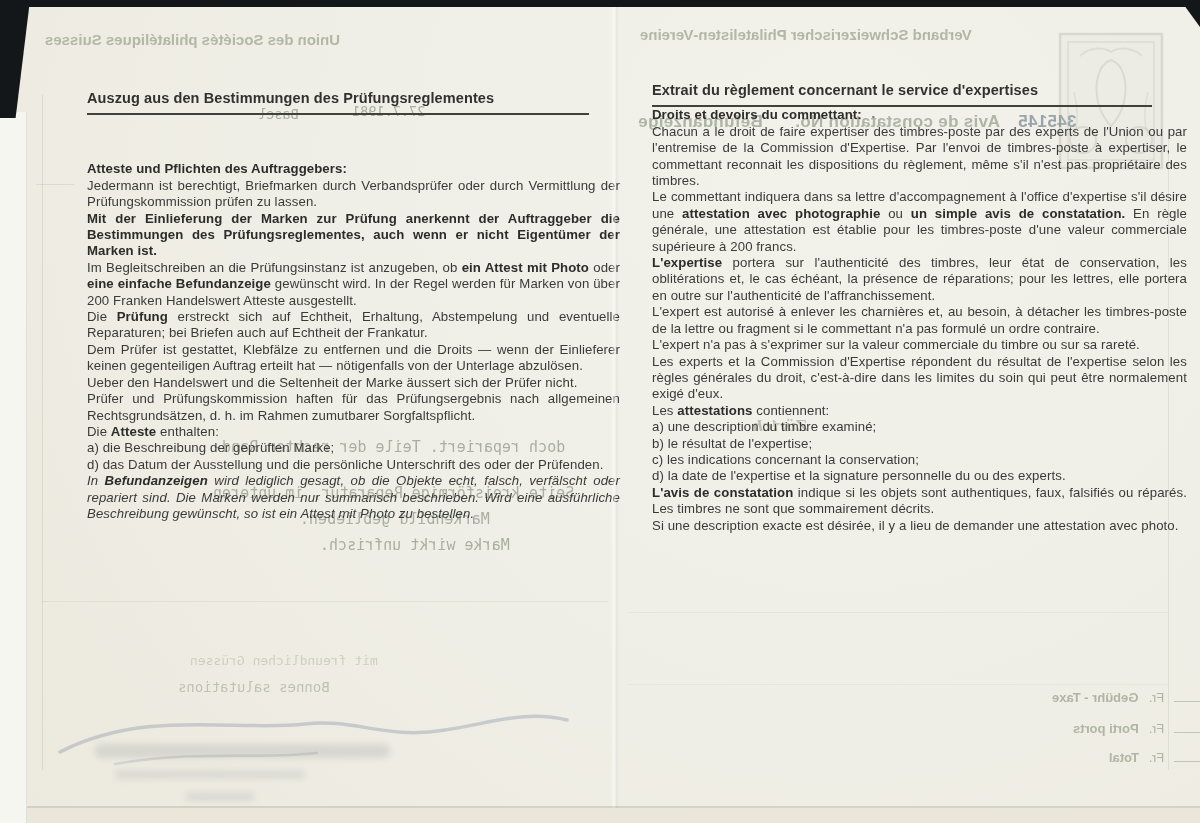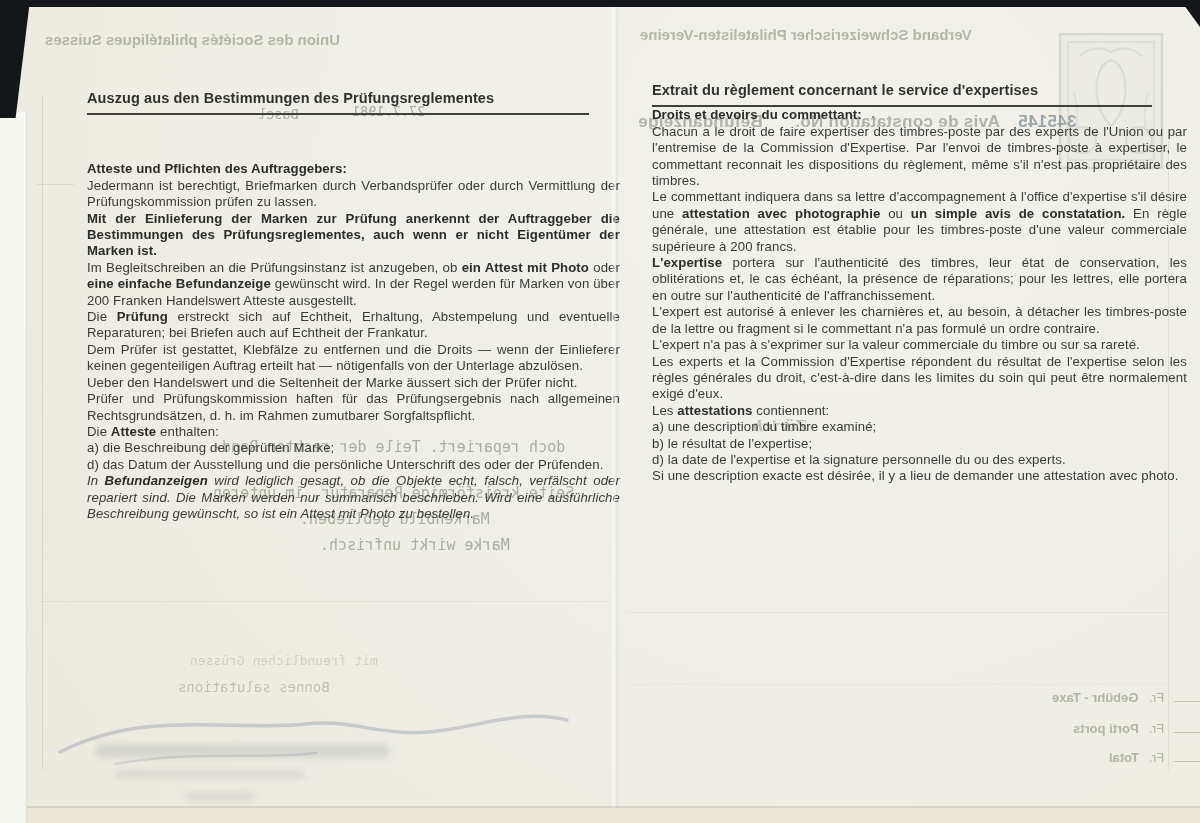--- a/index.html
+++ b/index.html
@@ -162,21 +162,23 @@
       <div class="heading h-right">Droits et devoirs du commettant:</div>
       <p class="mt10"><span>Chacun a le droit de faire expertiser des timbres-poste par des experts de l'Union ou par l'entremise de la Commission d'Expertise. Par l'envoi de timbres-poste à expertiser, le commettant reconnait les dispositions du règlement, même s'il n'est pas propriétaire des timbres.</span></p>
       <p class="mt7"><span>Le commettant indiquera dans sa lettre d'accompagnement à l'office d'expertise s'il désire une </span><span class="bd">attestation avec photographie</span><span> ou </span><span class="bd">un simple avis de constatation.</span><span> En règle générale, une attestation est établie pour les timbres-poste d'une valeur commerciale supérieure à 200 francs.</span></p>
       <p class="mt17"><span class="bd">L'expertise</span><span> portera sur l'authenticité des timbres, leur état de conservation, les oblitérations et, le cas échéant, la présence de réparations; pour les lettres, elle portera en outre sur l'authenticité de l'affranchissement.</span></p>
       <p class="mt7"><span>L'expert est autorisé à enlever les charnières et, au besoin, à détacher les timbres-poste de la lettre ou fragment si le commettant n'a pas formulé un ordre contraire.</span></p>
       <p class="mt7"><span>L'expert n'a pas à s'exprimer sur la valeur commerciale du timbre ou sur sa rareté.</span></p>
       <p class="mt7"><span>Les experts et la Commission d'Expertise répondent du résultat de l'expertise selon les règles générales du droit, c'est-à-dire dans les limites du soin qui peut être normalement exigé d'eux.</span></p>
       <p class="mt15"><span>Les </span><span class="bd">attestations</span><span> contiennent:</span></p>
       <div class="li">a) une description du timbre examiné;</div>
       <div class="li">b) le résultat de l'expertise;</div>
+      <div class="li">c) les indications concernant la conservation;</div>
       <div class="li">d) la date de l'expertise et la signature personnelle du ou des experts.</div>
+      <p class="mt31"><span class="bd">L'avis de constatation</span><span> indique si les objets sont authentiques, faux, falsifiés ou réparés. Les timbres ne sont que sommairement décrits.</span></p>
       <p><span>Si une description exacte est désirée, il y a lieu de demander une attestation avec photo.</span></p>
     </div>
 
     <div class="fold"></div>
     <div class="white-band"></div>
     <div class="paper-edge"></div>
     <div class="paper-foot"></div>
     <div class="black-top"></div>
     <div class="black-wedge-left"></div>
     <div class="black-tr"></div>

